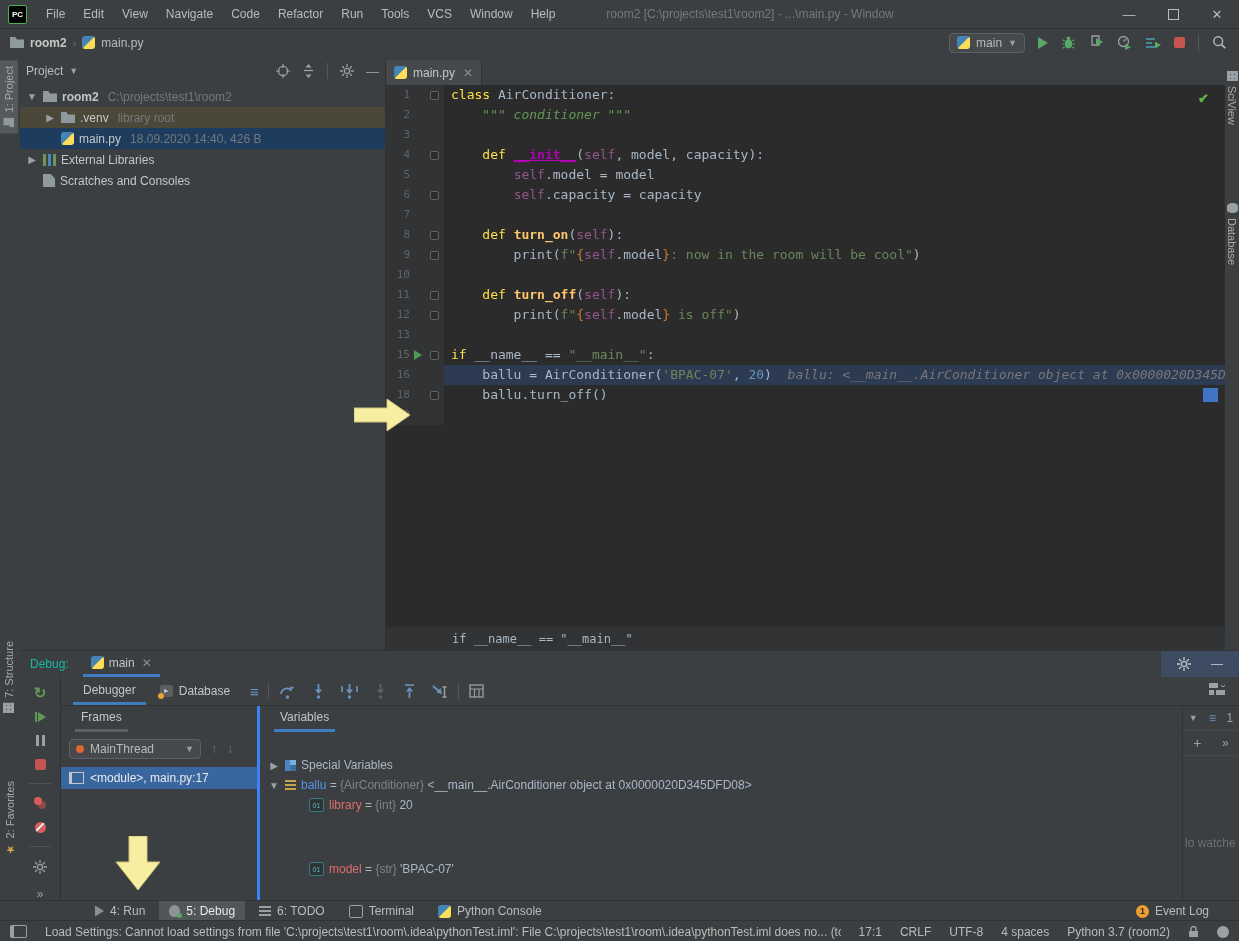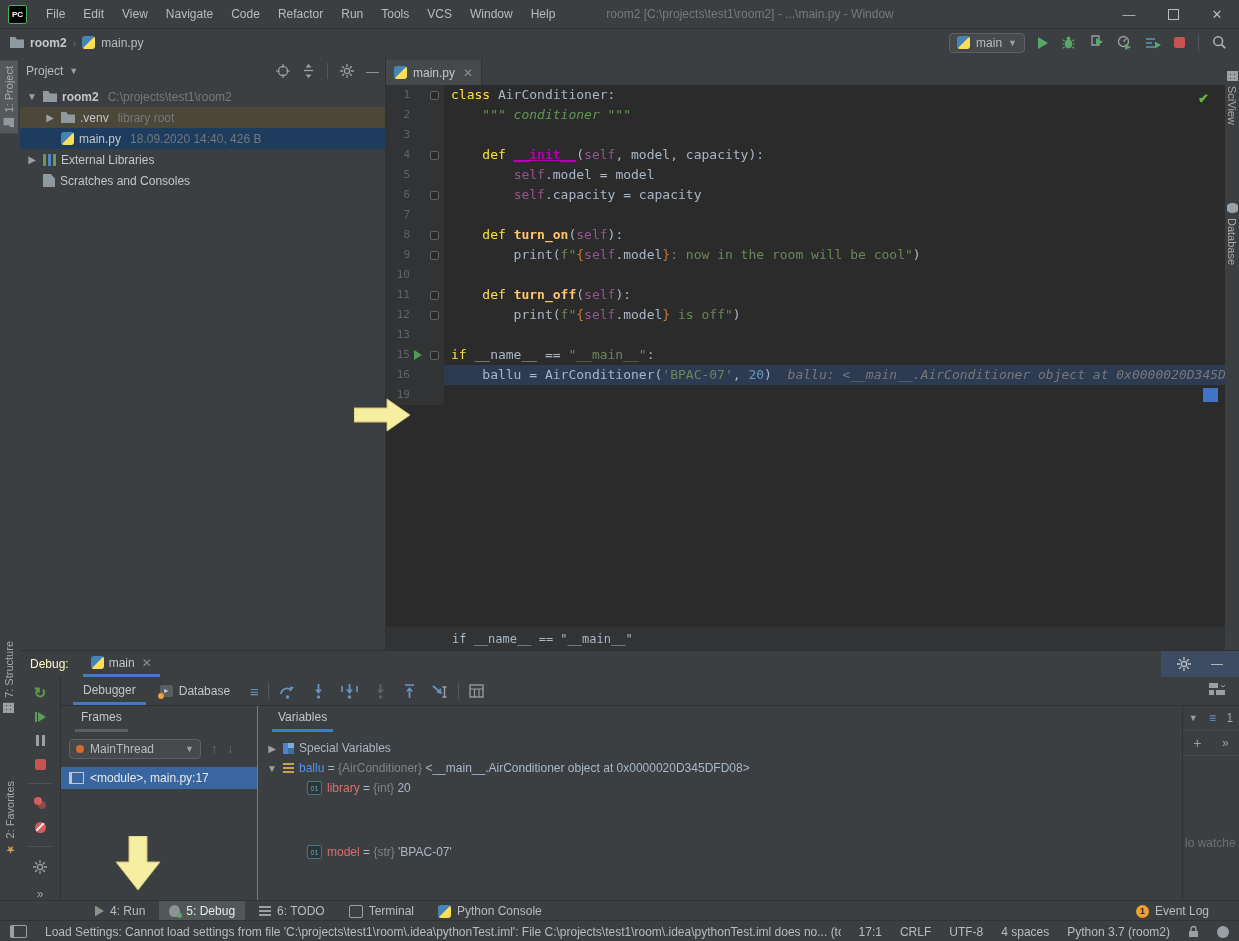--- a/index.html
+++ b/index.html
@@ -93,21 +93,21 @@
   .tk-magic{color:#b200b2;text-decoration:underline;font-weight:bold;}
   .tk-brace{color:#cc7832;}
   .tk-hint{color:#787878;font-style:italic;}
   .ok-check{position:absolute;top:6px;right:16px;color:#62b543;font-size:13px;font-weight:bold;}
   .stripe-mark{position:absolute;top:303px;right:7px;width:15px;height:14px;background:#4174c4;}
   .context-bar{position:absolute;left:0;right:0;bottom:0;height:22px;background:#313335;border-top:1px solid #323232;
                font-family:"DejaVu Sans Mono",monospace;font-size:12px;color:#a9b7c6;line-height:22px;padding-left:66px;}
   
   .debug-panel{top:650px;left:20px;right:0;height:250px;background:#3c3f41;border-top:1px solid #323232;}
   .dbg-header{height:26px;display:flex;align-items:center;}
-  .dbg-label{margin-left:10px;color:#fef9c3;}
+  .dbg-label{margin-left:10px;color:#14b8a6;}
   .dbg-tab{display:flex;align-items:center;gap:5px;padding:0 8px;height:100%;box-sizing:border-box;
            border-bottom:3px solid #3f7cc4;margin-left:14px;color:#c3c6c8;}
   .hdr-right{margin-left:auto;height:100%;background:#3e4c63;display:flex;align-items:center;gap:20px;padding:0 16px;color:#c3c6c8;}
   .dbg-body{position:absolute;top:26px;left:0;right:0;bottom:0;display:flex;}
   .left-tools{width:40px;flex:none;border-right:1px solid #323232;display:flex;flex-direction:column;align-items:center;
               padding-top:10px;gap:13px;}
   .lt-divider{width:22px;height:1px;background:#515456;}
   .glyph-green{color:#5f9b57;font-size:15px;font-weight:bold;line-height:12px;}
   .resume{display:inline-flex;align-items:center;gap:1px;}
   .resume .bar{width:2px;height:10px;background:#5f9b57;}
@@ -119,32 +119,32 @@
   .more{color:#9da0a3;font-size:12px;}
   .dbg-content{flex:1;position:relative;display:flex;flex-direction:column;min-width:0;}
   .dbg-toolbar{height:28px;border-bottom:1px solid #323232;display:flex;align-items:center;gap:4px;padding-left:12px;}
   .dt-tab{display:flex;align-items:center;gap:6px;padding:0 10px;height:100%;box-sizing:border-box;color:#c3c6c8;}
   .dt-tab.active{border-bottom:3px solid #3f7cc4;}
   .ic-console{width:13px;height:12px;background:#5a5e60;border-radius:2px;position:relative;color:#d0d3d5;font-size:8px;line-height:11px;text-align:center;}
   .ic-console::after{content:"";position:absolute;left:-2px;bottom:-2px;width:6px;height:6px;border-radius:50%;background:#efa032;}
   .hamb{color:#6a94bd;font-size:15px;letter-spacing:-1px;margin:0 6px;}
   .step{margin:0 6px;display:inline-flex;}
   .dbg-panes{flex:1;display:flex;min-height:0;}
-  .frames-pane{width:196px;flex:none;border-right:1px solid #3b82f6;display:flex;flex-direction:column;}
+  .frames-pane{width:196px;flex:none;border-right:3px solid #3b82f6;display:flex;flex-direction:column;}
   .pane-tab{height:26px;display:flex;align-items:flex-end;padding:0 0 0 14px;color:#c3c6c8;}
   .pane-tab .in{padding:4px 6px 5px;border-bottom:3px solid #5c5f61;}
   .pane-tab .in.blue{border-bottom-color:#3f7cc4;}
   .thread-row{display:flex;align-items:center;gap:10px;padding:7px 6px 4px 8px;}
   .thread-select{flex:none;display:flex;align-items:center;gap:6px;border:1px solid #5e6163;border-radius:4px;
                  background:#45494b;padding:2px 6px;width:118px;}
   .thread-dot{width:8px;height:8px;border-radius:50%;background:#d9692e;}
   .updown{color:#6f7579;font-size:12px;}
   .frame-item{margin-top:4px;height:22px;display:flex;align-items:center;gap:6px;background:#3a66a0;color:#e8eaec;padding-left:8px;}
   .frame-ic{width:11px;height:10px;border:1px solid #c3c6c8;border-left-width:3px;}
-  .vars-pane{flex:1;min-width:0;display:flex;flex-direction:column;}
+  .vars-pane{flex:1;min-width:0;display:flex;flex-direction:column;gap:17px;}
   .vars-list{padding-top:6px;}
   .var-row{height:20px;display:flex;align-items:center;gap:5px;white-space:nowrap;overflow:hidden;}
   .vicon{flex:none;}
   .vic-special{width:11px;height:11px;background:
       linear-gradient(90deg,#4e84c4 0 5px,transparent 5px),linear-gradient(#77b0d8 0 5px,transparent 5px),#3f6f9e;}
   .vic-obj{width:11px;height:10px;background:repeating-linear-gradient(#c9a24d 0 2px,transparent 2px 4px);}
   .vic-attr{width:13px;height:12px;border:1px solid #3d7a85;border-radius:2px;color:#62b0bd;font-size:7px;
             display:inline-flex;align-items:center;justify-content:center;background:#2d3436;}
   .vk-plain{color:#a9b7c6;}
   .vk-nblue{color:#5394ec;}
@@ -460,20 +460,30 @@
             </span>
             <span class="code-text"><span class="tk-kw">if</span><span class="tk-pl"> __name__ == </span><span class="tk-str">"__main__"</span><span class="tk-pl">:</span></span>
           </div>
           <div class="code-row pre">
             <span class="gutter">
               <span class="ln">16</span>
               <span class="gslot"></span>
               <span class="gfold"></span>
             </span>
             <span class="code-text"><span class="tk-pl">    ballu = AirConditioner(</span><span class="tk-str">'BPAC-07'</span><span class="tk-pl">, </span><span class="tk-num">20</span><span class="tk-pl">)</span><span class="tk-hint">  ballu: &lt;__main__.AirConditioner object at 0x0000020D345DFD08&gt;</span></span>
+          </div>
+          <div class="code-row">
+            <span class="gutter">
+              <span class="ln">18</span>
+              <span class="gslot"></span>
+              <span class="gfold">
+                <i class="fold-box"></i>
+              </span>
+            </span>
+            <span class="code-text"><span class="tk-pl">    ballu.turn_off()</span></span>
           </div>
           <div class="code-row">
             <span class="gutter">
               <span class="ln">19</span>
               <span class="gslot"></span>
               <span class="gfold"></span>
             </span>
             <span class="code-text"></span>
           </div>
         </div>

